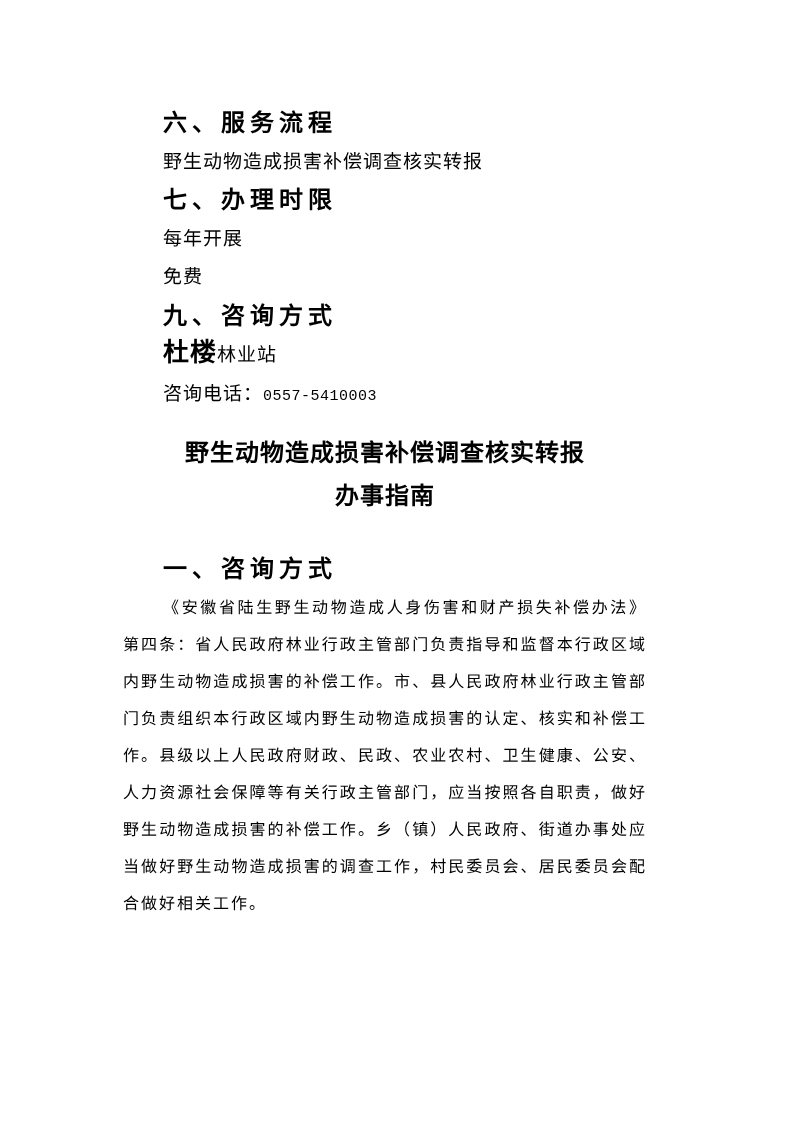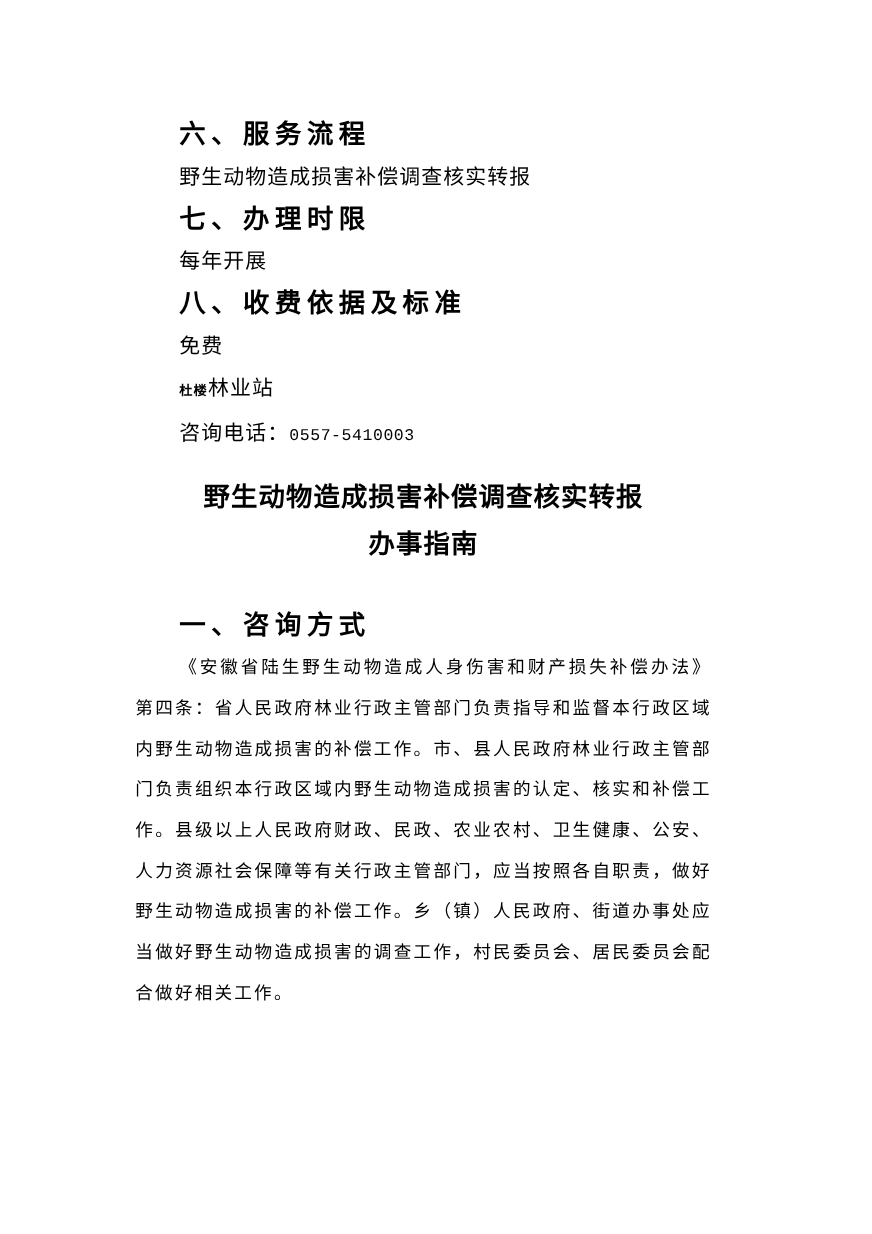--- a/index.html
+++ b/index.html
@@ -35,21 +35,21 @@
     font-family: "Liberation Serif", "DejaVu Serif", serif;
     font-size: 19px;
     line-height: 38.5px;
     letter-spacing: 1px;
     text-indent: 40px;
   }
 
   .office-bold {
     font-family: Liberation Mono, monospace;
     font-weight: bold;
-    font-size: 12px;
+    font-size: 26px;
     letter-spacing: 1px;
   }
 
   .phone-number {
     font-family: "Liberation Mono", "DejaVu Sans Mono", monospace;
     font-size: 15px;
     letter-spacing: 0.5px;
   }
 
   
@@ -79,23 +79,23 @@
 <body>
 
 <div class="page">
 
   <h2 class="sec-heading">六、服务流程</h2>
   <p class="body-line">野生动物造成损害补偿调查核实转报</p>
 
   <h2 class="sec-heading">七、办理时限</h2>
   <p class="body-line">每年开展</p>
 
-  <h2 class="sec-heading">八、收费依据及标准</h2>
   <p class="body-line">免费</p>
 
+  <h2 class="sec-heading">九、咨询方式</h2>
 
   <p class="body-line"><span class="office-bold">杜楼</span><span>林业站</span></p>
 
   <p class="body-line"><span>咨询电话：</span><span class="phone-number">0557-5410003</span></p>
 
   <h1 class="doc-title">
       <span class="title-line">野生动物造成损害补偿调查核实转报</span>
       <span class="title-line">办事指南</span>
     </h1>
 

